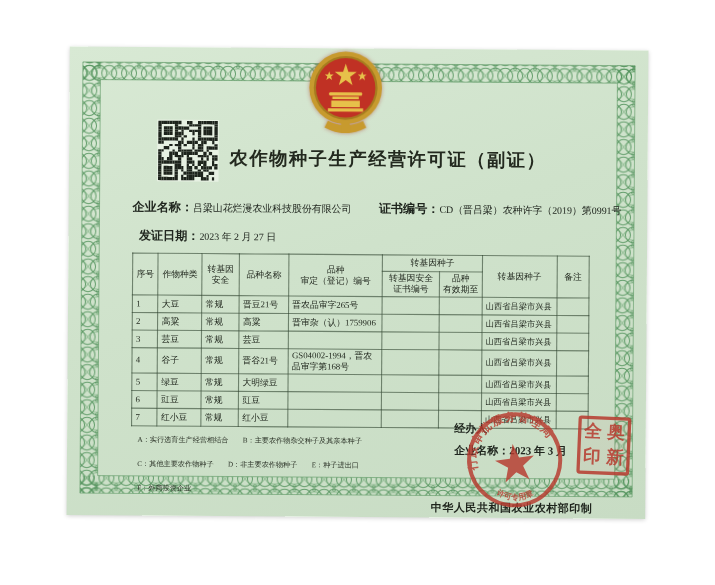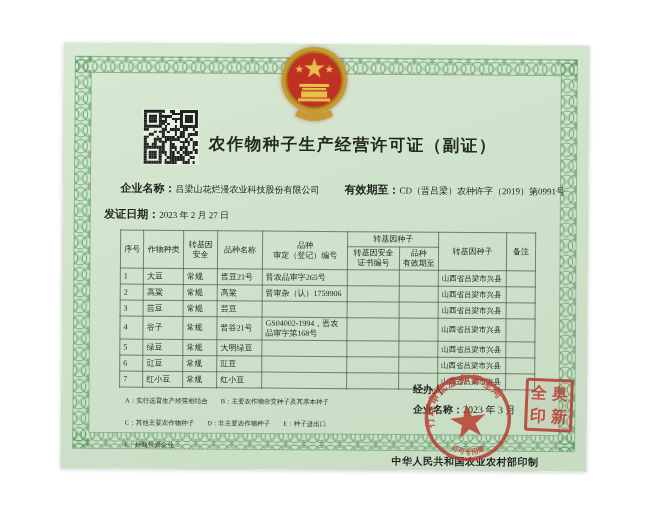--- a/index.html
+++ b/index.html
@@ -26,39 +26,39 @@
   
   .title{
     position:absolute;left:92px;right:38px;top:90px;text-align:center;
     font-size:16.5px;font-weight:bold;letter-spacing:1.5px;color:#23291f;
   }
   
   .info{position:absolute;font-size:11px;font-weight:bold;white-space:nowrap;}
   .info .val{font-weight:normal;font-size:9px;letter-spacing:0;}
   .row1l{left:58px;top:138px;}
   .row1r{left:282px;top:138px;}
-  .row2l{left:42px;top:164px;}
+  .row2l{left:64px;top:164px;}
   .row2r{left:282px;top:164px;}
   
   table.seed{
     position:absolute;left:58px;top:187px;width:416px;border-collapse:collapse;
     font-size:8px;table-layout:fixed;color:#232a20;
   }
   table.seed th,table.seed td{
     border:1px solid rgba(45,65,45,.6);padding:1px 3px;font-weight:normal;
     white-space:pre-line;line-height:1.25;overflow:hidden;
   }
   table.seed th{text-align:center;vertical-align:middle;}
   table.seed td{height:13px;text-align:left;vertical-align:middle;}
   
   .notes{position:absolute;left:64px;top:352px;font-size:6.5px;line-height:1.7;color:#2a3126;white-space:pre;}
   
   .handroll{position:absolute;left:352px;top:338px;font-size:10px;font-weight:bold;white-space:nowrap;z-index:3;text-align:center;}
   .printroll{position:absolute;left:352px;top:358px;font-size:10px;font-weight:bold;white-space:nowrap;z-index:3;}
-  .printroll .val{font-weight:normal;}
+  .printroll .val{font-weight:bold;}
   
   .seal-round{position:absolute;left:362px;top:328px;width:90px;height:90px;z-index:6;opacity:.82;transform:rotate(-8deg);}
   .seal-square{
     position:absolute;left:464px;top:333px;width:42px;height:47px;z-index:6;
     border:3px solid #b73a2e;border-radius:3px;opacity:.85;transform:rotate(2deg);
     display:grid;grid-template-columns:1fr 1fr;align-items:center;justify-items:center;
     color:#b73a2e;font-weight:bold;font-size:16px;line-height:1;background:rgba(183,58,46,.06);
   }
   
   .print-footer{
@@ -548,21 +548,21 @@
       <div class="on"></div>
       <div></div>
     </div>
 
   <div class="title">农作物种子生产经营许可证（副证）</div>
 
   <div class="info row1l">
     <span>企业名称：</span><span class="val">吕梁山花烂漫农业科技股份有限公司</span>
   </div>
   <div class="info row1r">
-    <span>有效期至：</span><span class="val">CD（晋吕梁）农种许字（2019）第0991号</span>
+    <span>证书编号：</span><span class="val">CD（晋吕梁）农种许字（2019）第0991号</span>
   </div>
   <div class="info row2l">
     <span>发证日期：</span><span class="val">2023 年 2 月 27 日</span>
   </div>
 
   <table class="seed">
     <colgroup>
       <col style="width:5.6%">
         <col style="width:9.6%">
         <col style="width:8.2%">

